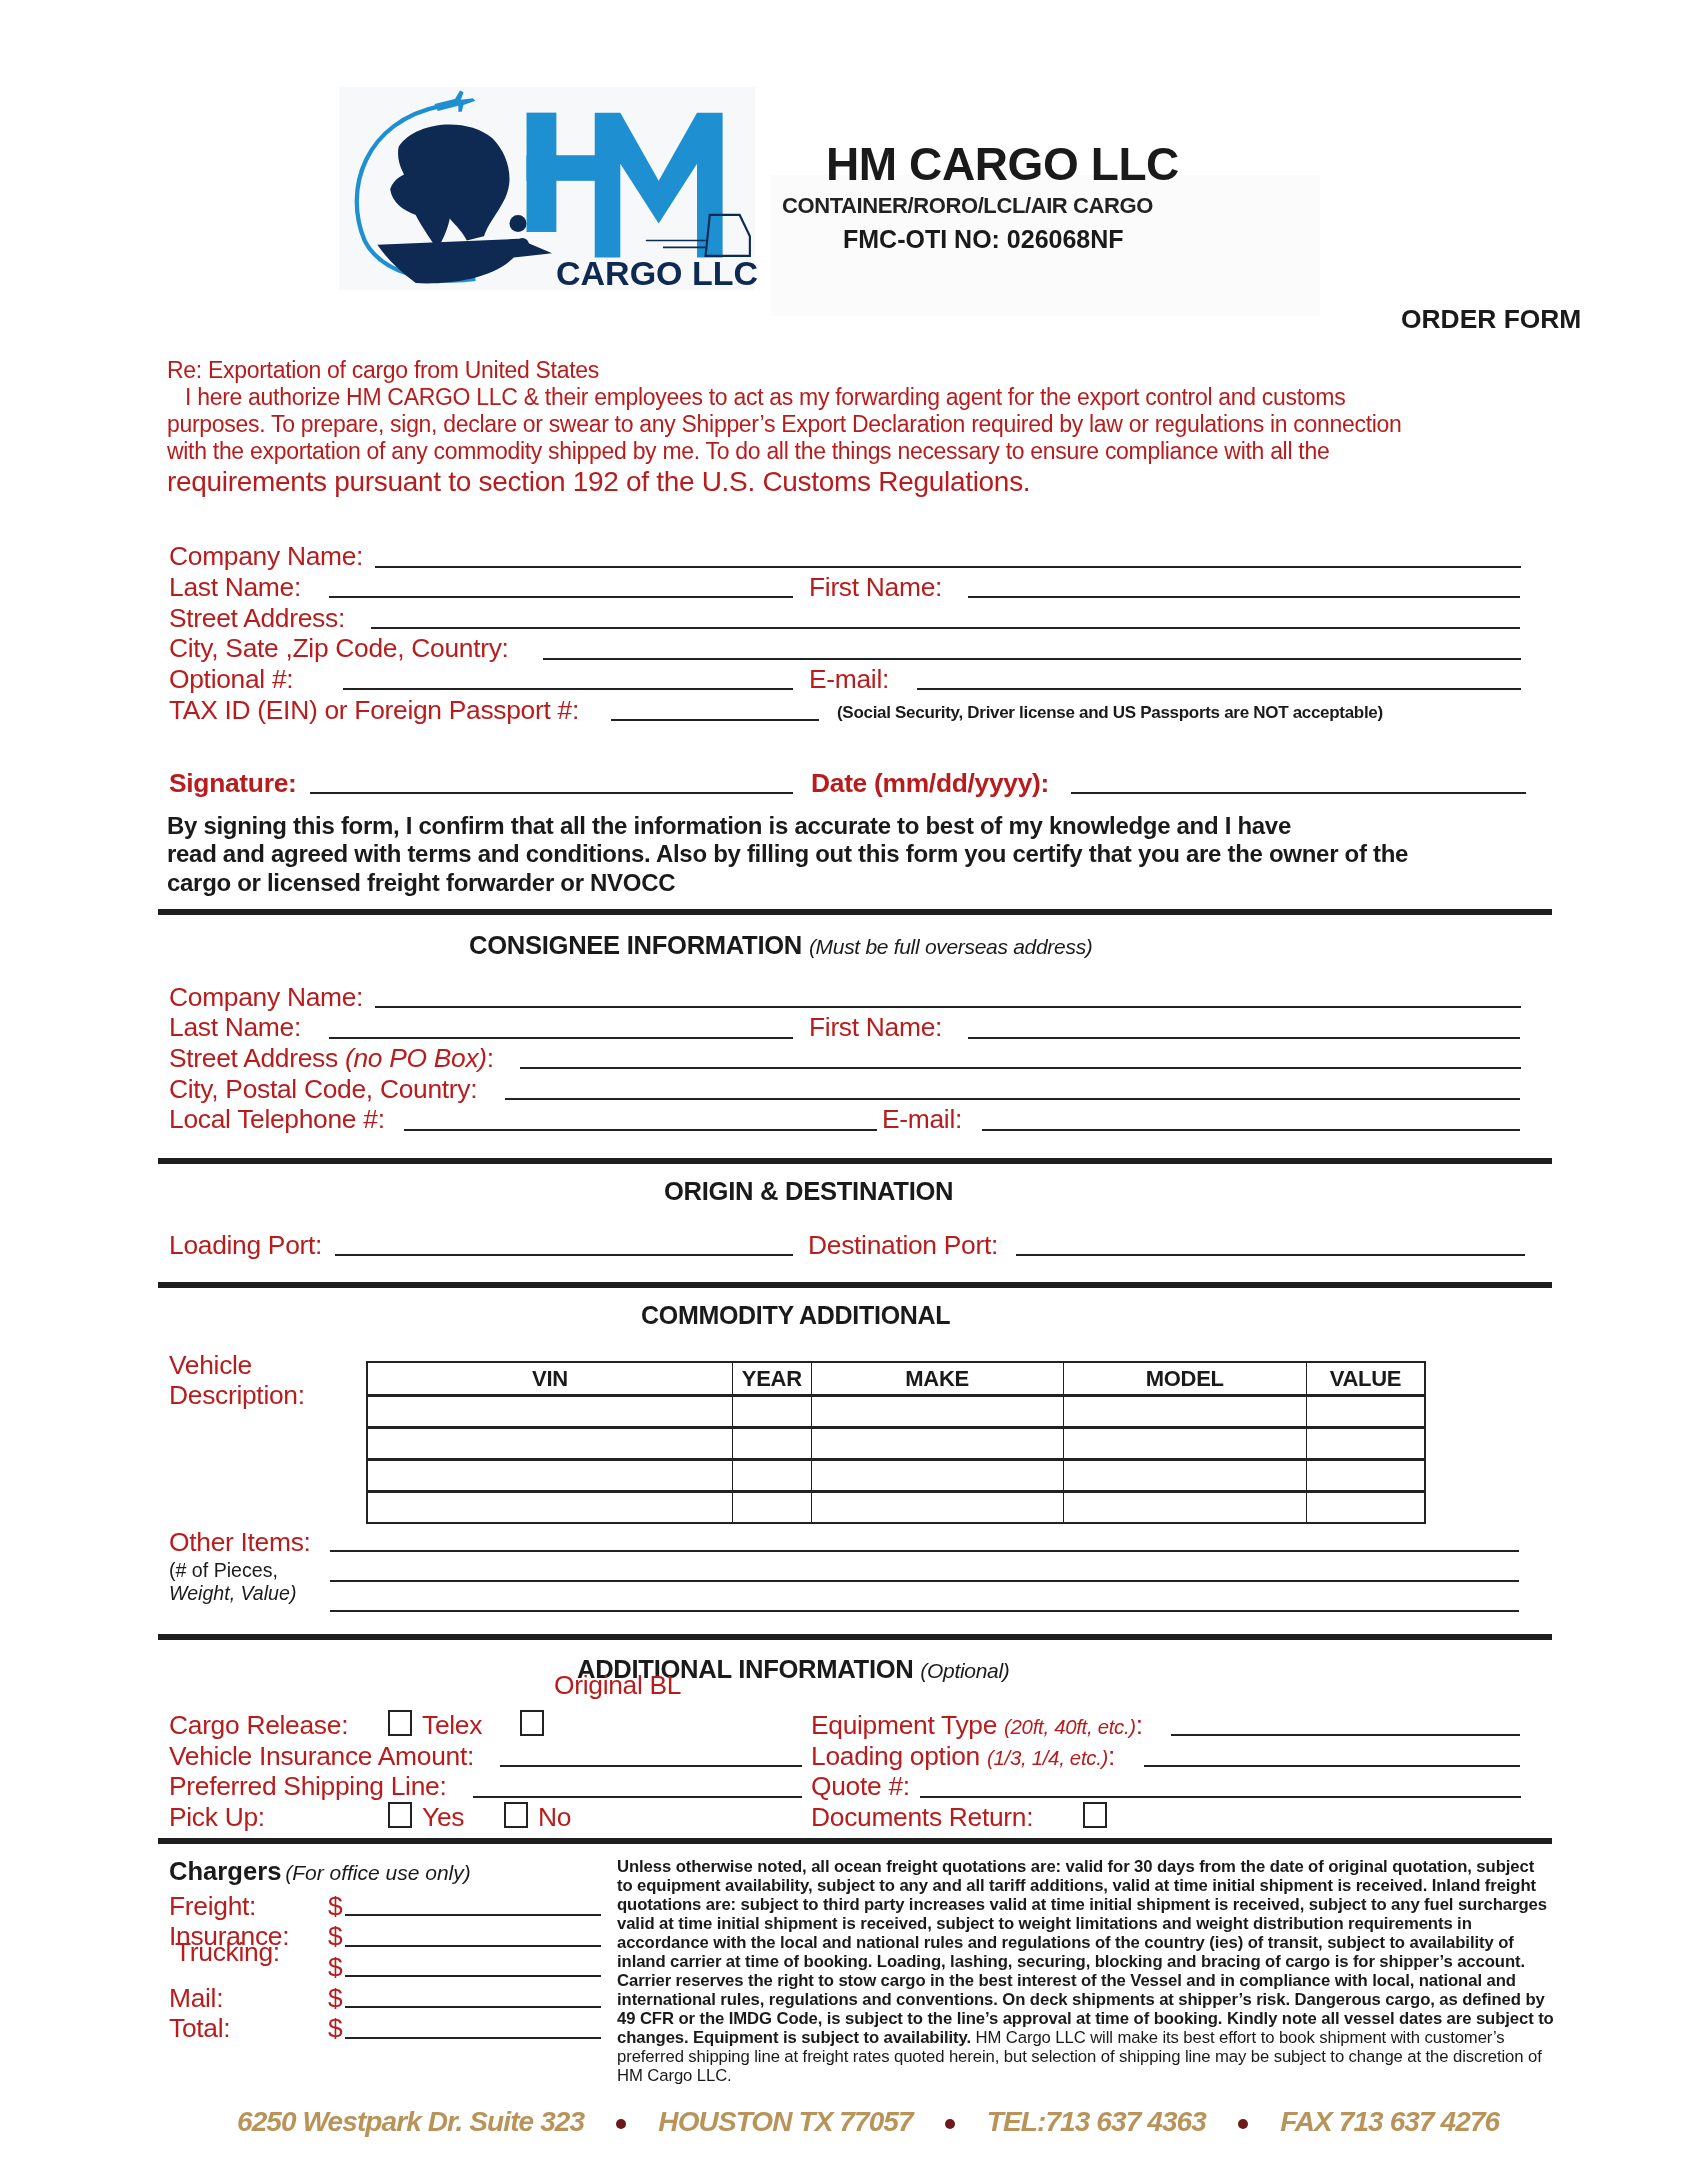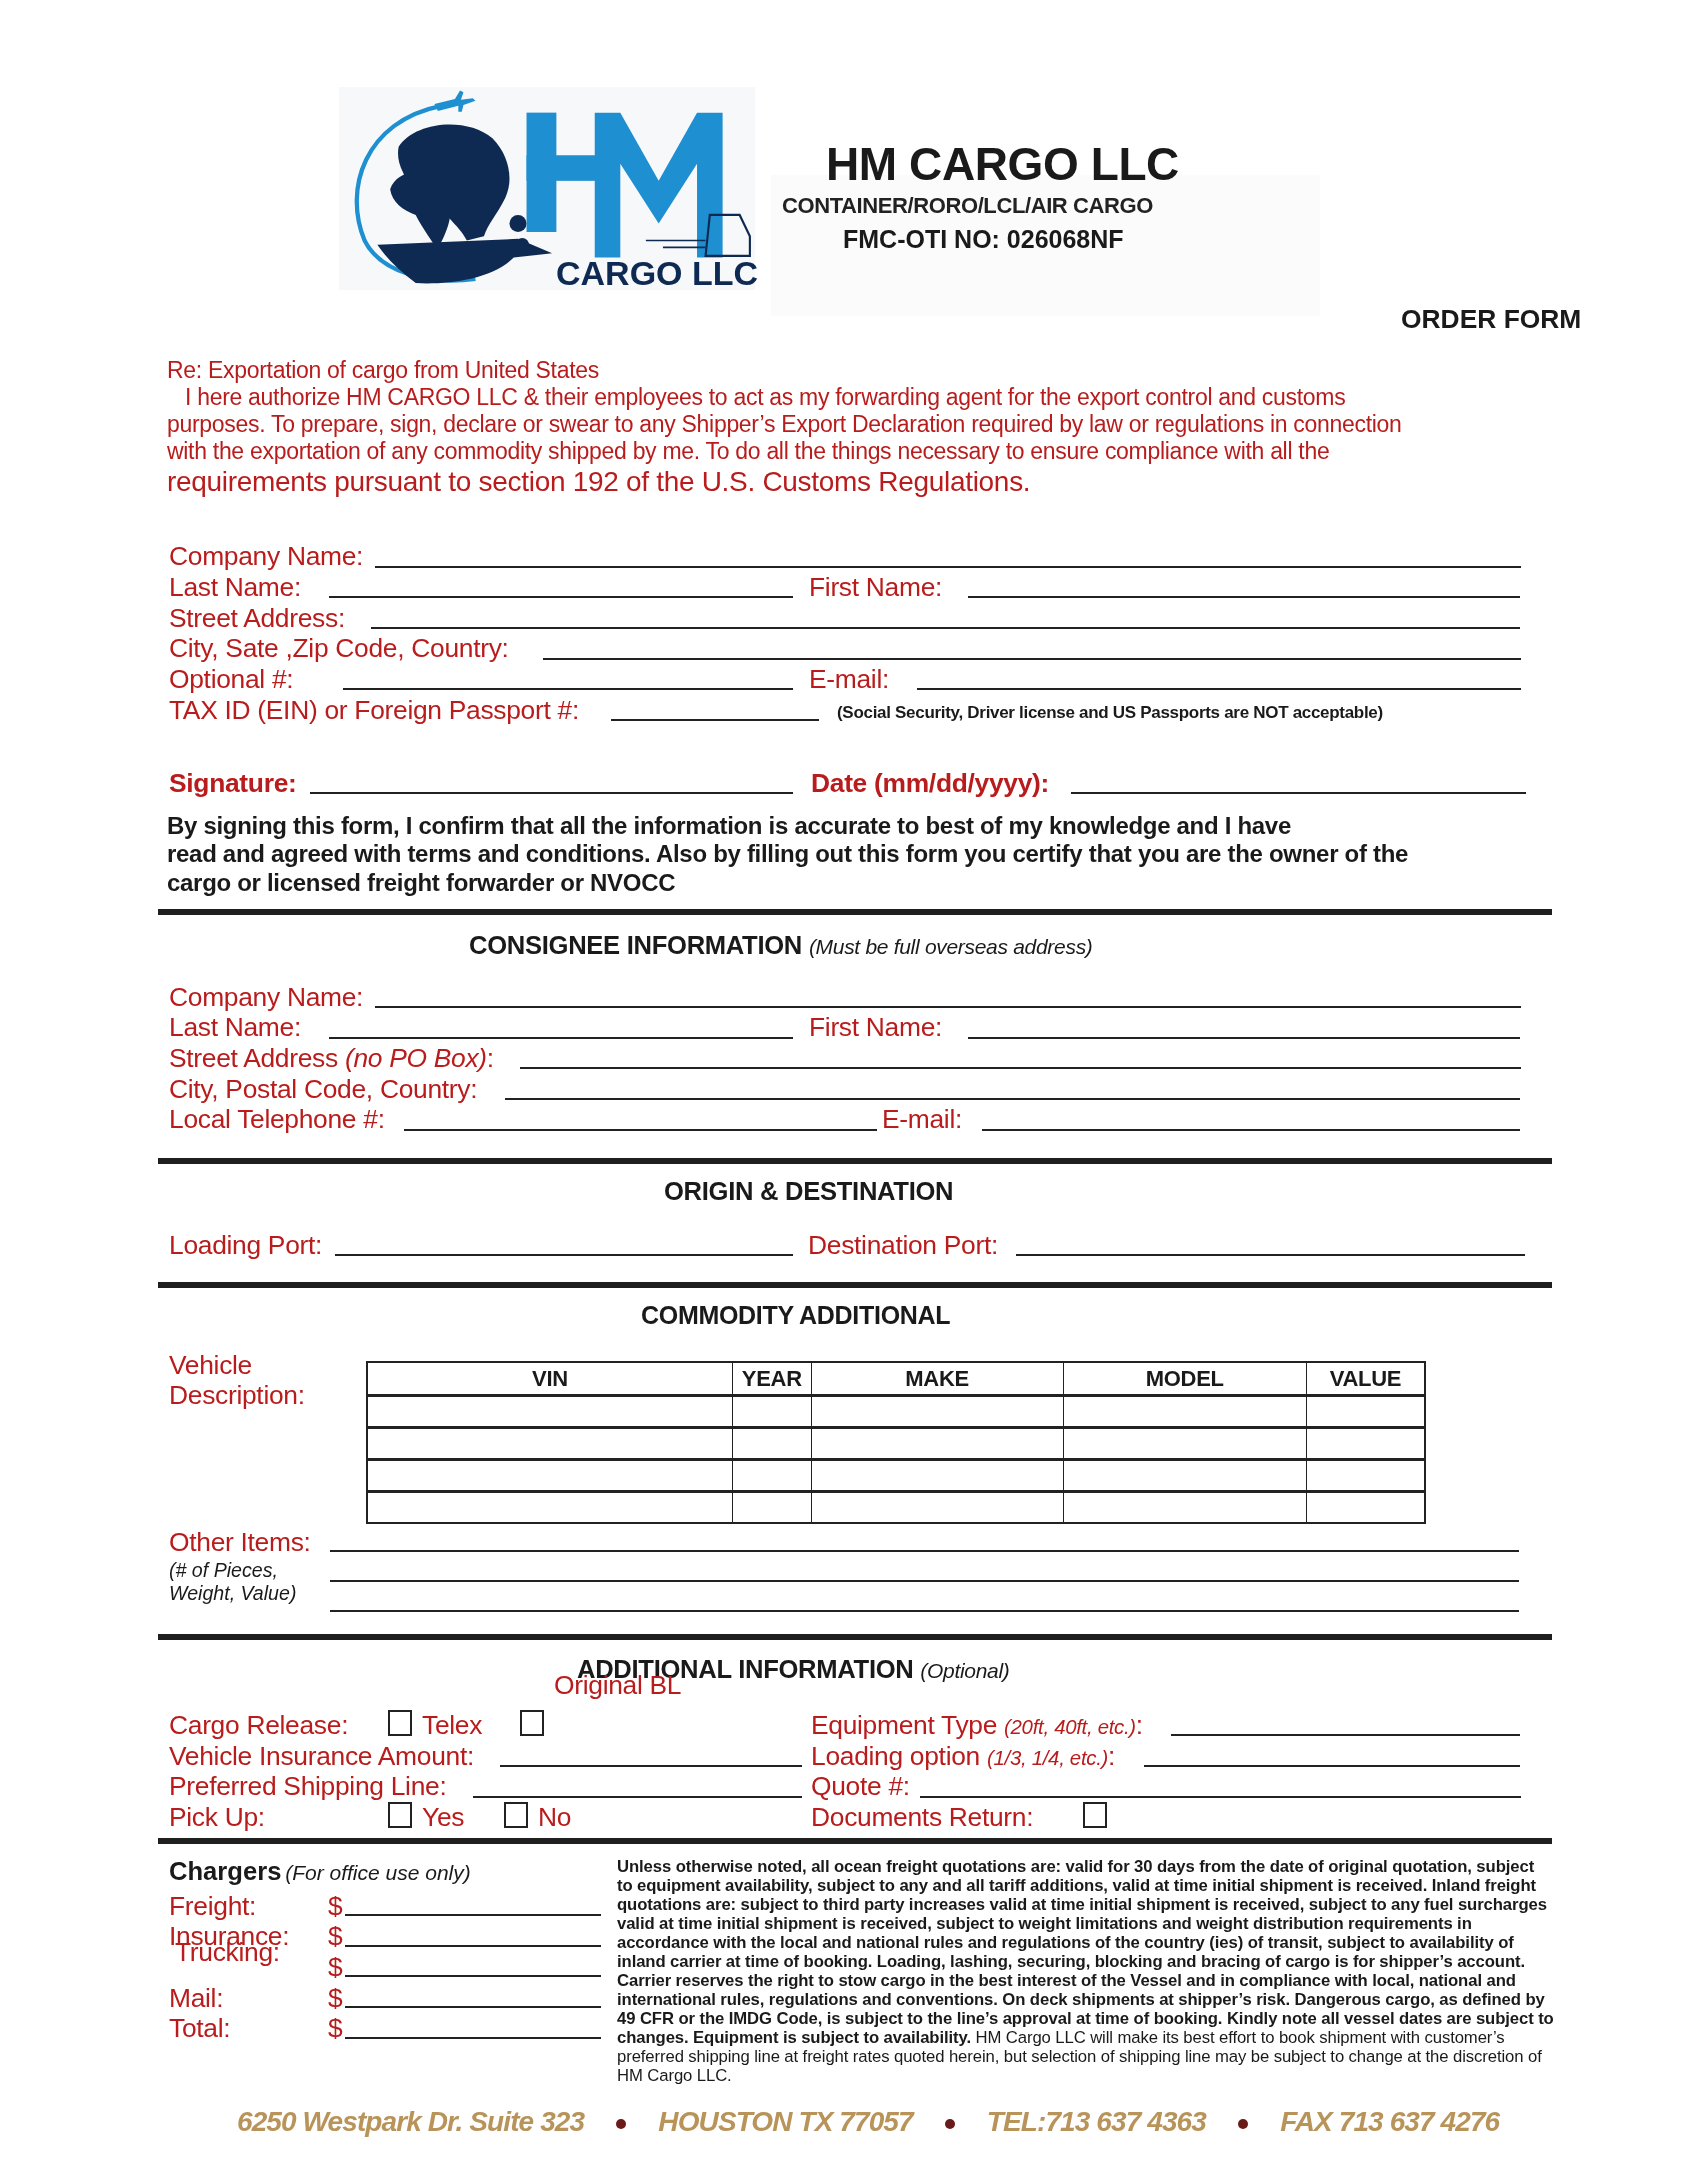--- a/index.html
+++ b/index.html
@@ -190,21 +190,21 @@
       <td></td>
       <td></td>
       <td></td>
       <td></td>
       <td></td>
     </tr>
   </tbody>
 </table>
 
 <div class="t lbl" style="left:169px; top:1529px;">Other Items:</div>
-<div class="t" style="left:169px; top:1561px; font-size:19.6px; font-style:italic;">(# of Pieces,</div>
+<div class="t" style="left:169px; top:1561px; font-size:19.6px; ">(# of Pieces,</div>
 <div class="t" style="left:169px; top:1584px; font-size:19.6px; font-style:italic;">Weight, Value)</div>
 <div class="line" style="left:330px; top:1550px; width:1189px;"></div>
 <div class="line" style="left:330px; top:1580px; width:1189px;"></div>
 <div class="line" style="left:330px; top:1610px; width:1189px;"></div>
 
 <div class="bar" style="top:1634px;"></div>
 
 <div class="t sec" style="left:577px; top:1657px;">
   <span>ADDITIONAL INFORMATION</span>
   <span class="ital">(Optional)</span>

